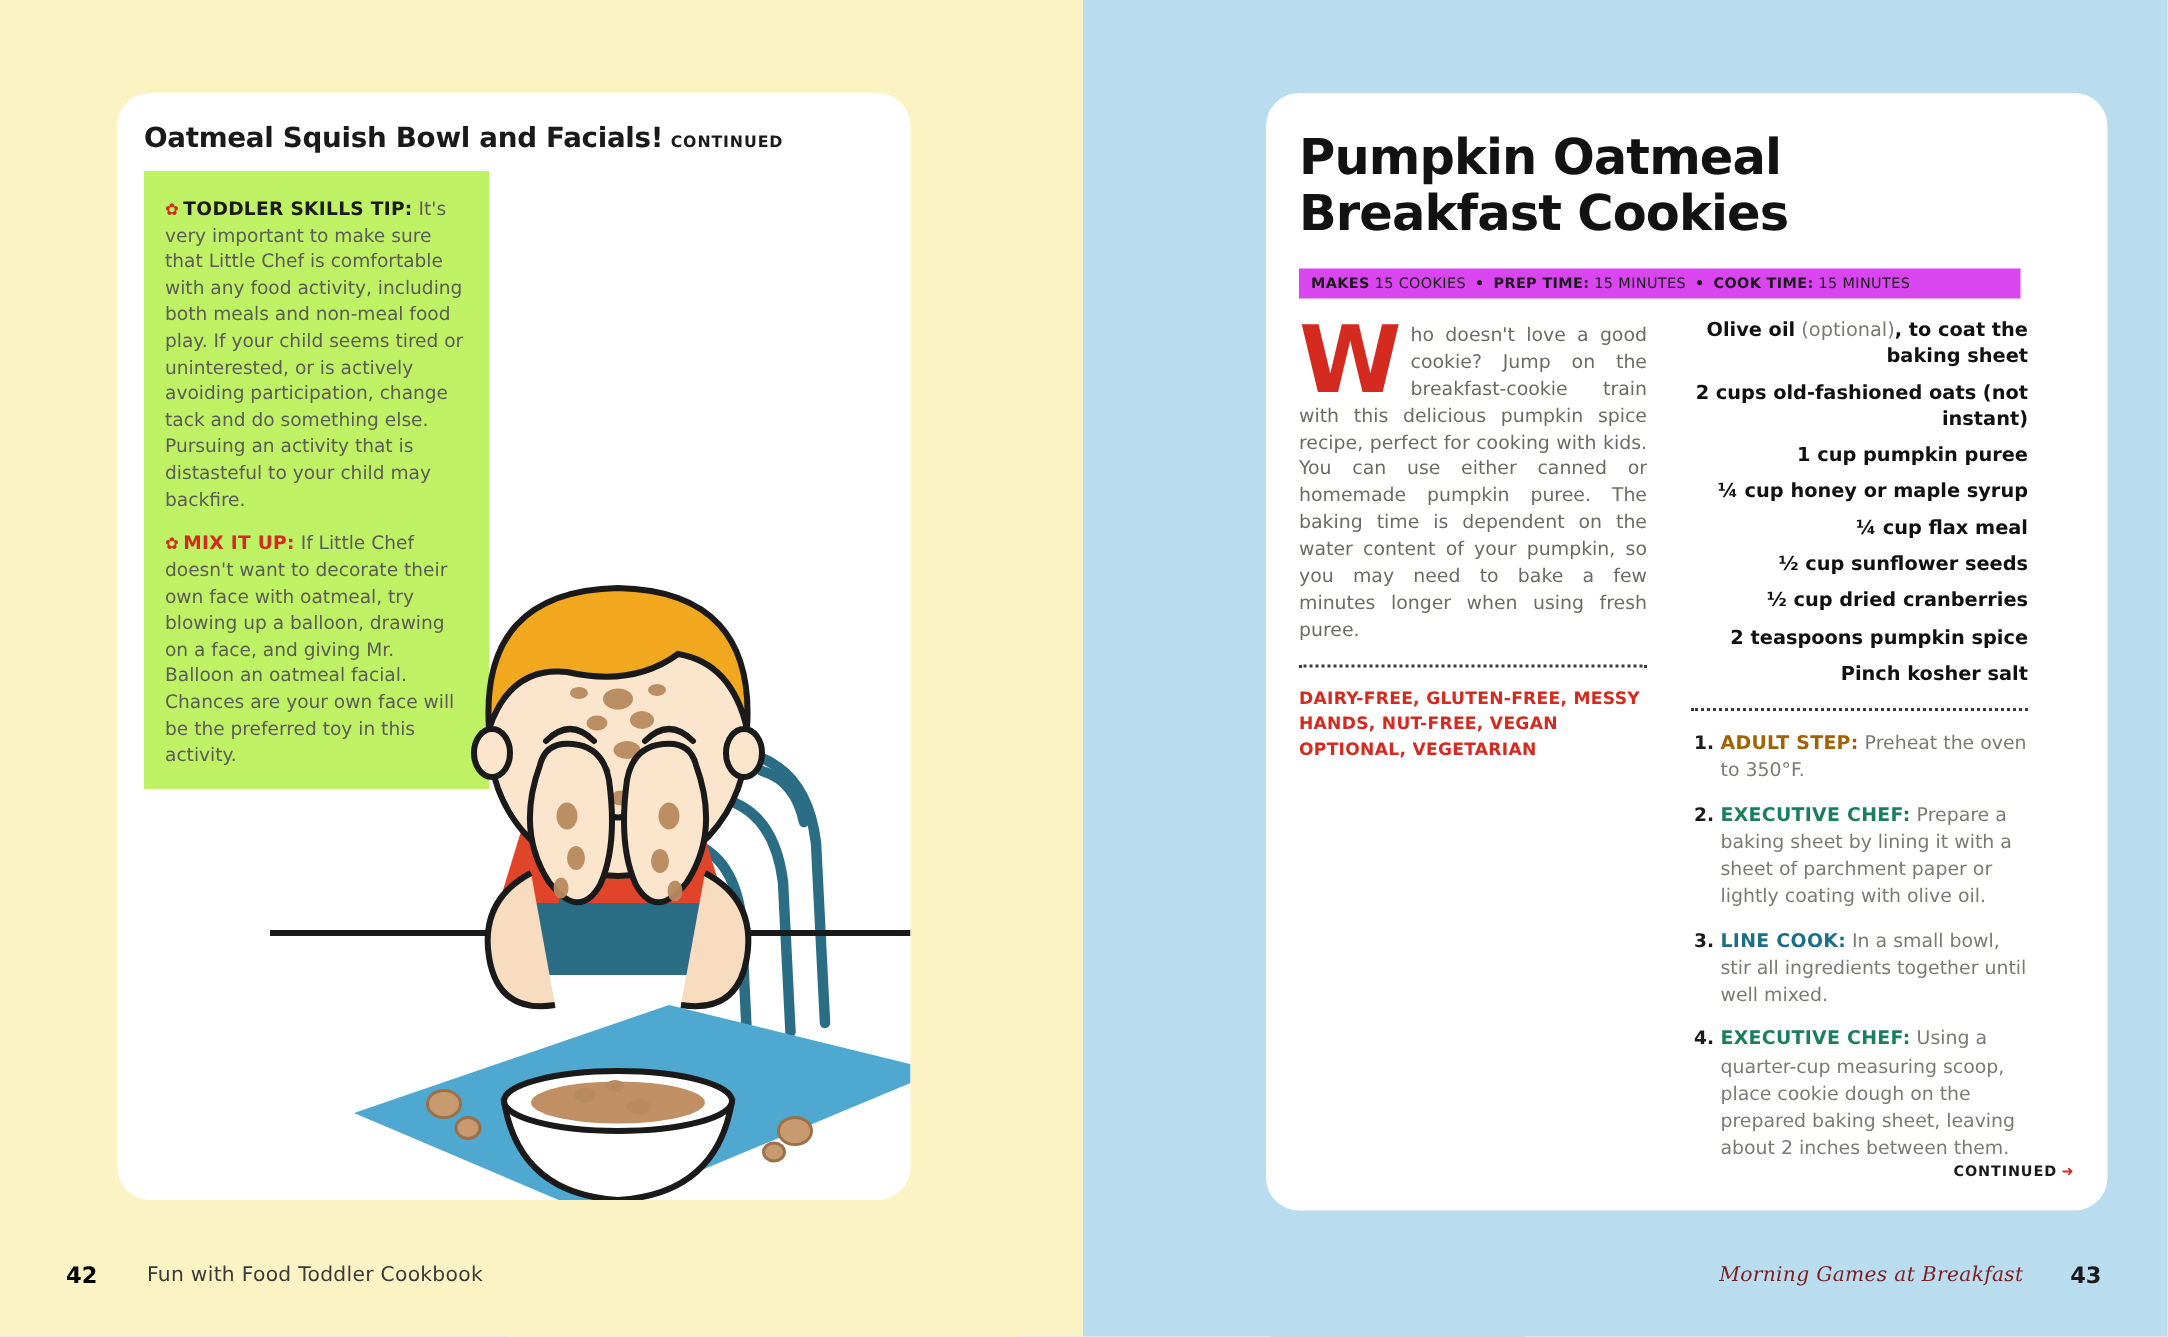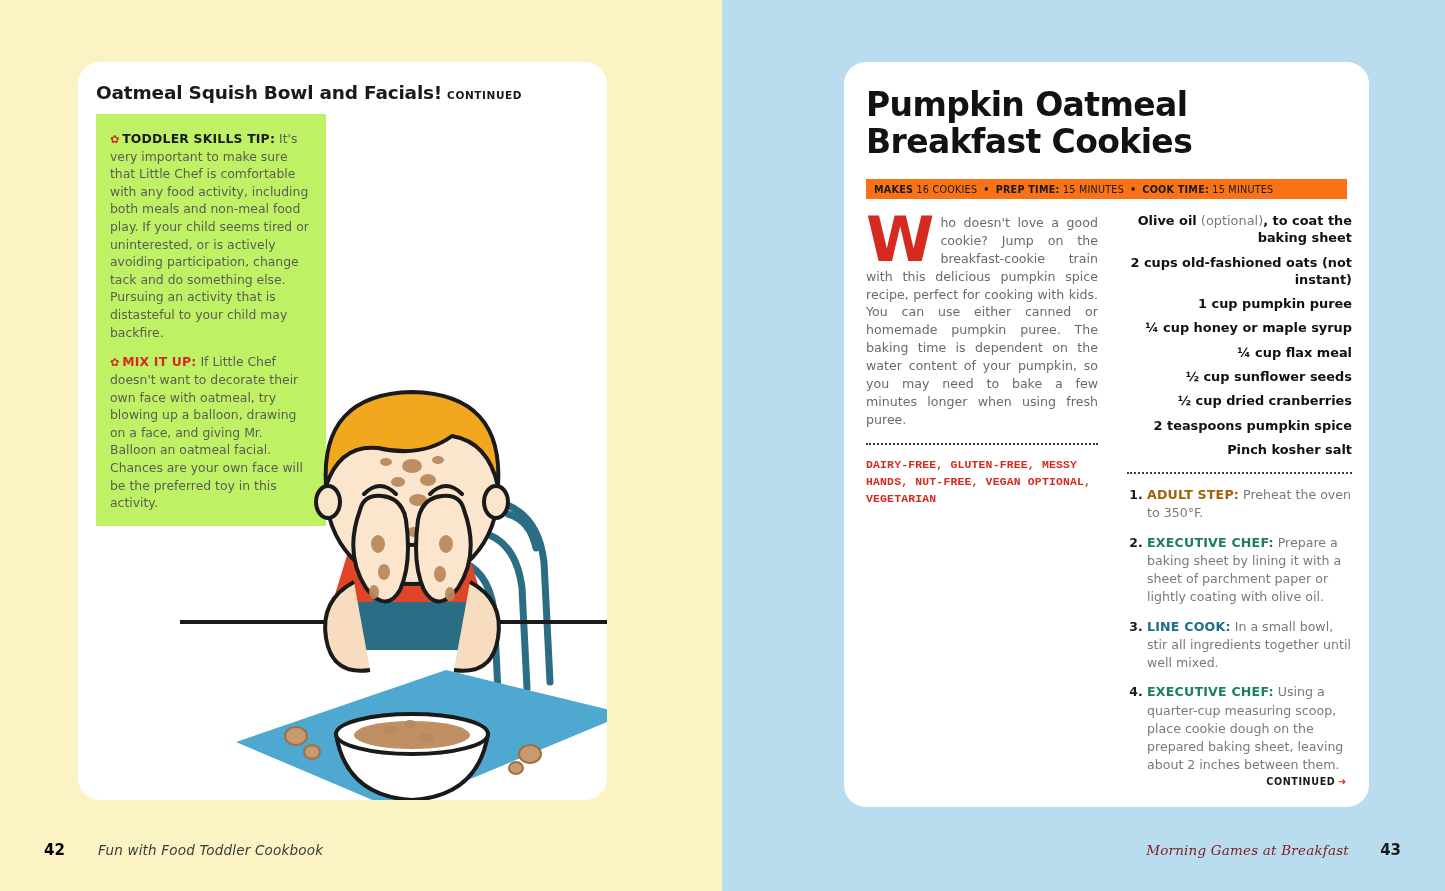--- a/index.html
+++ b/index.html
@@ -108,52 +108,52 @@
     font-weight: bold;
     color: #000000;
   }
   .runhead-left {
     position: absolute;
     left: 98px;
     bottom: 33px;
     font-size: 13.5px;
     color: #3a3a3a;
     letter-spacing: 0.2px;
-    font-style: italic;
   }
 
   
   .card-right {
     position: absolute;
     left: 122px;
     top: 62px;
     width: 525px;
     height: 745px;
     background: #ffffff;
     border-radius: 22px;
     overflow: hidden;
+    padding-left: 36px;
   }
   .recipe-title {
     position: absolute;
     left: 22px;
     top: 25px;
     width: 420px;
     font-size: 33px;
     font-weight: bold;
     line-height: 1.12;
     color: #121212;
     letter-spacing: -0.6px;
   }
   .meta-bar {
     position: absolute;
     left: 22px;
     top: 117px;
     width: 481px;
     height: 20px;
-    background: #f97316;
+    background: #d946ef;
     display: flex;
     align-items: center;
     padding-left: 8px;
     box-sizing: border-box;
     font-size: 9.6px;
     color: #1a1a1a;
     letter-spacing: 0.25px;
     white-space: nowrap;
     text-align: right;
   }
@@ -187,21 +187,20 @@
     border-top: 2.5px dotted #3b3b3b;
     margin: 14px 0 12px 0;
     height: 0;
   }
   .tags {
     font-size: 11.4px;
     font-weight: bold;
     line-height: 1.5;
     color: #d42a1f;
     letter-spacing: 0.2px;
-    font-family: Liberation Mono, monospace;
   }
 
   .col-right {
     position: absolute;
     left: 283px;
     top: 150px;
     width: 225px;
   }
   .ing-list {
     list-style: none;
@@ -375,21 +374,21 @@
   <div class="page-right">
 
     <div class="card-right">
 
       <div class="recipe-title">
         <span>Pumpkin Oatmeal</span><br>
         <span>Breakfast Cookies</span>
       </div>
 
       <div class="meta-bar">
-        <b>MAKES</b>&nbsp;<span>16 COOKIES</span>
+        <b>MAKES</b>&nbsp;<span>15 COOKIES</span>
         <span class="meta-dot">•</span>
         <b>PREP TIME:</b>&nbsp;<span>15 MINUTES</span>
         <span class="meta-dot">•</span>
         <b>COOK TIME:</b>&nbsp;<span>15 MINUTES</span>
       </div>
 
       <div class="col-left">
         <p class="intro">
           <span class="dropcap">W</span><span>ho doesn't love a good cookie? Jump on the breakfast-cookie train with this delicious pumpkin spice recipe, perfect for cooking with kids. You can use either canned or homemade pumpkin puree. The baking time is dependent on the water content of your pumpkin, so you may need to bake a few minutes longer when using fresh puree.</span>
         </p>

